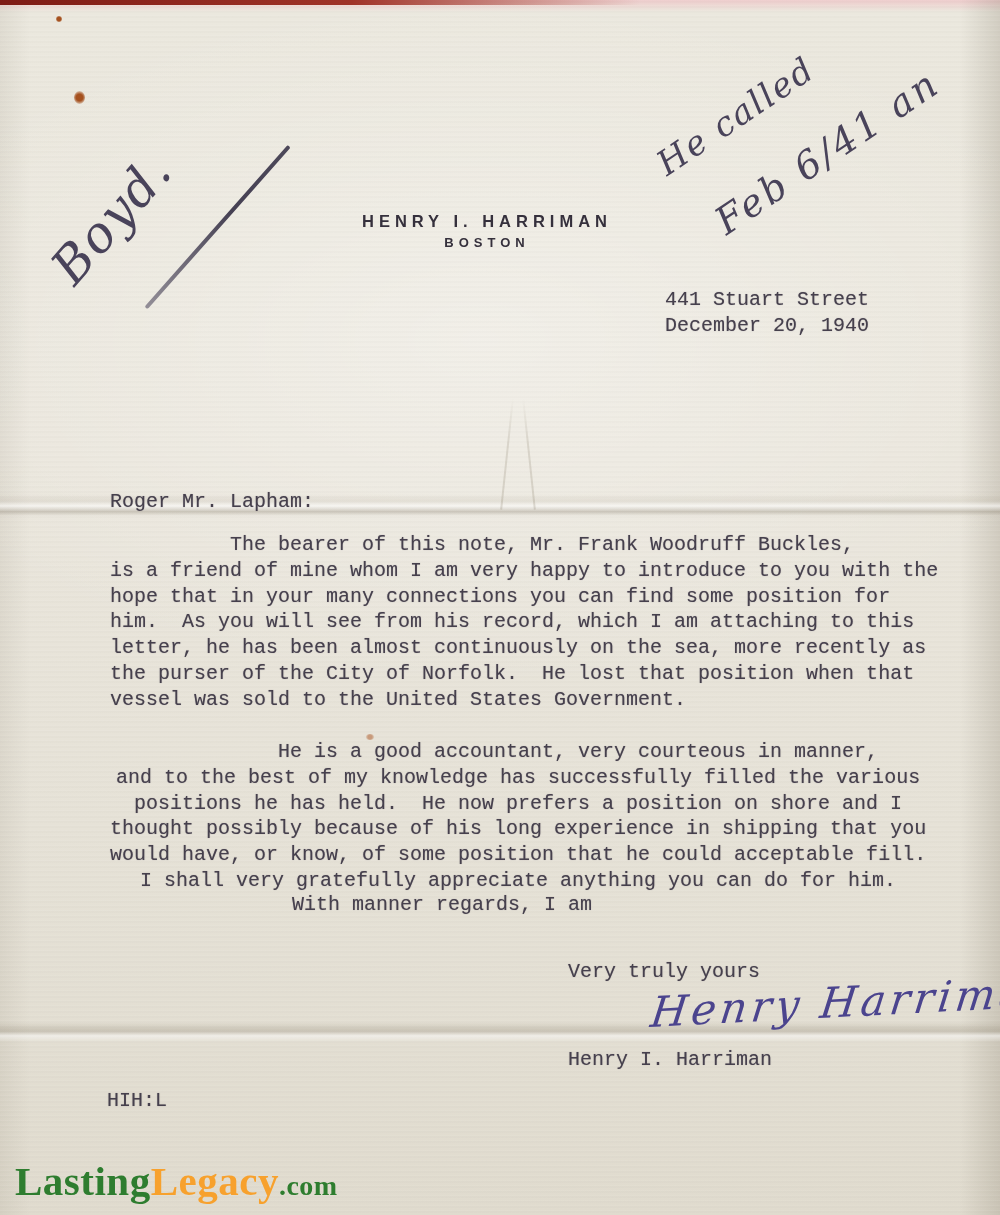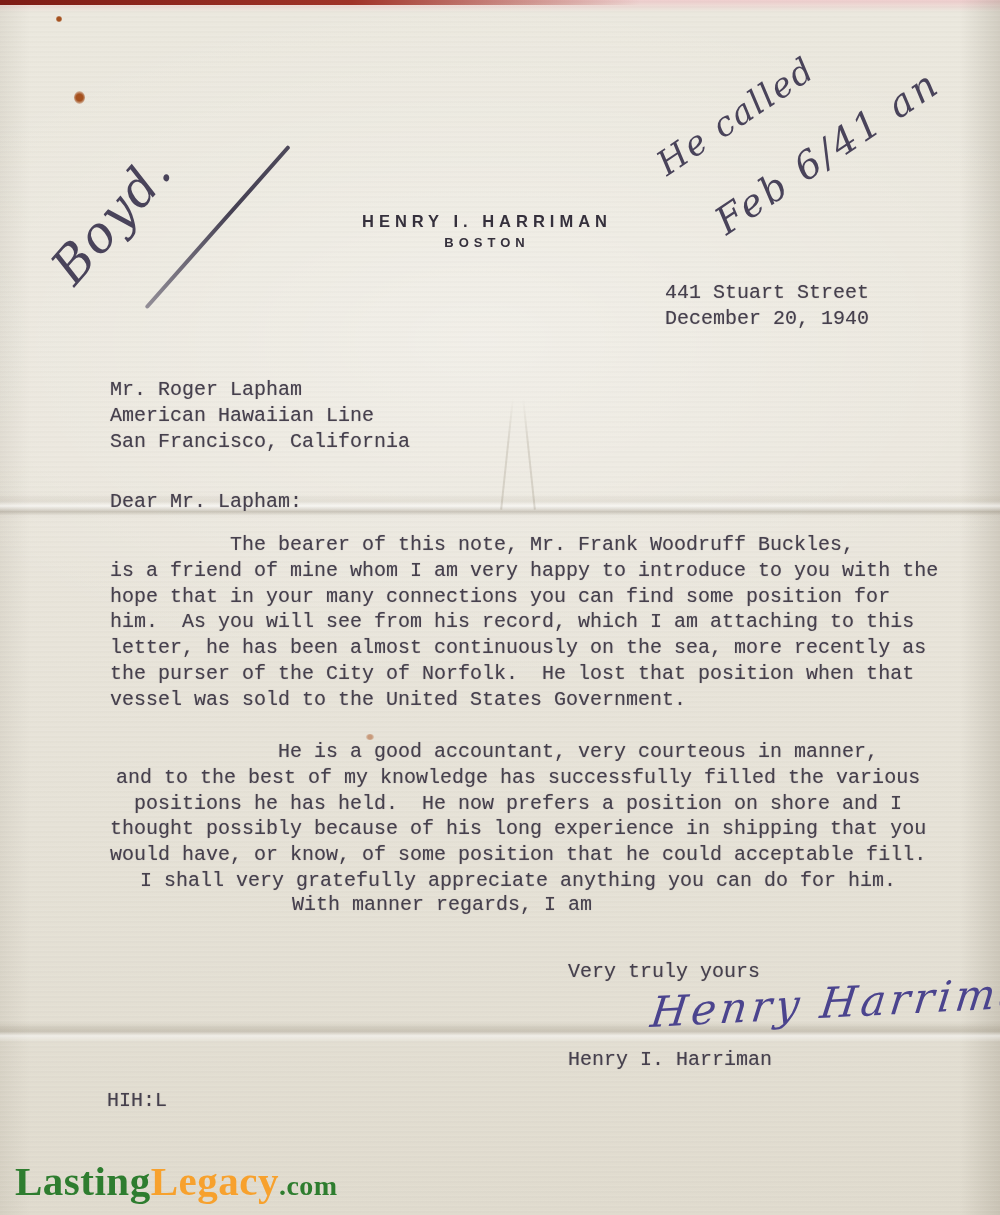--- a/index.html
+++ b/index.html
@@ -74,28 +74,25 @@
   <div class="boyd-stroke"></div>
 
   <div class="handnote note-called1">He called</div>
   <div class="handnote note-called2">Feb 6/41 an</div>
 
   <div class="letterhead">
     <div class="lh-name">HENRY I. HARRIMAN</div>
     <div class="lh-city">BOSTON</div>
   </div>
 
-  <div class="mono" style="left:665px;top:280px;"><span>441 Stuart Street</span>
+  <div class="mono" style="left:665px;top:287px;"><span>441 Stuart Street</span>
 <span>December 20, 1940</span></div>
 
-  <div class="mono" style="left:110px;top:377px;">Mr. Roger Lapham
-American Hawaiian Line
-San Francisco, California</div>
 
-  <div class="mono" style="left:110px;top:489px;">Dear Mr. Lapham:</div>
+  <div class="mono" style="left:110px;top:489px;">Roger Mr. Lapham:</div>
 
   <div class="mono" style="left:110px;top:532px;">          The bearer of this note, Mr. Frank Woodruff Buckles,
 is a friend of mine whom I am very happy to introduce to you with the
 hope that in your many connections you can find some position for
 him.  As you will see from his record, which I am attaching to this
 letter, he has been almost continuously on the sea, more recently as
 the purser of the City of Norfolk.  He lost that position when that
 vessel was sold to the United States Government.</div>
 
   <div class="mono" style="left:110px;top:739px;text-align:center;">          He is a good accountant, very courteous in manner,

